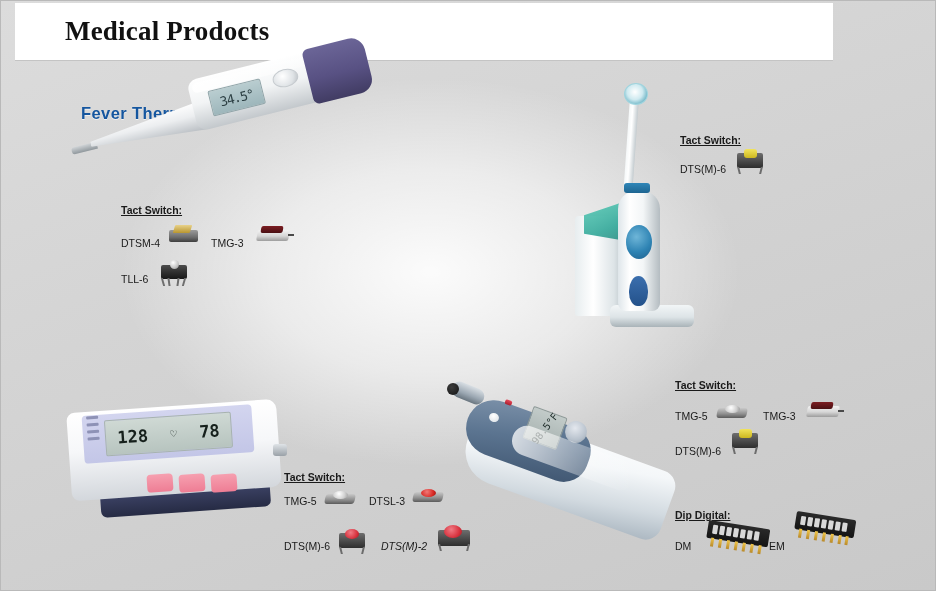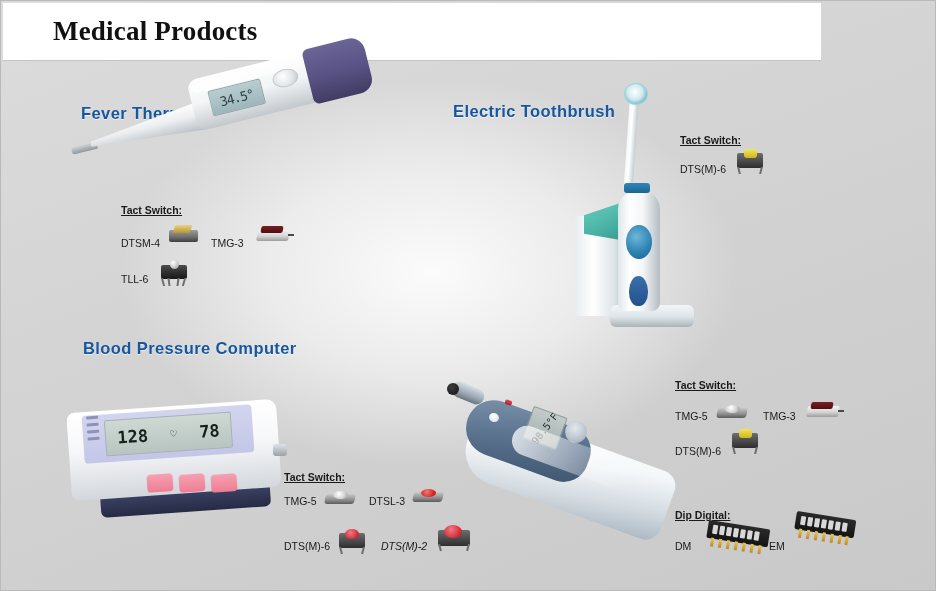--- a/index.html
+++ b/index.html
@@ -12,21 +12,21 @@
     position:relative;width:936px;height:591px;
     box-sizing:border-box;
     border:1px solid #b9b9b9;
     background:
       radial-gradient(ellipse 430px 270px at 46% 46%, rgba(255,255,255,.92) 0%, rgba(255,255,255,.55) 38%, rgba(255,255,255,0) 72%),
       linear-gradient(160deg,#dcdcdc 0%,#d4d4d4 40%,#c9c9c9 100%);
     overflow:hidden;
   }
   
   .header{
-    position:absolute;left:2px;top:2px;width:818px;height:58px;
+    position:absolute;left:14px;top:2px;width:818px;height:58px;
     background:#ffffff;
     border-bottom:1px solid #c4c4c4;
     box-sizing:border-box;
   }
   .header .title{
     position:absolute;left:50px;top:13px;
     font-family:"Liberation Serif", serif;
     font-weight:bold;font-size:27px;color:#111;
     letter-spacing:.2px;
   }
@@ -257,21 +257,20 @@
     <div class="tll">
       <div class="body"></div>
         <div class="plunger"></div>
       <div class="leg" style="left:2px;transform:skewX(16deg);"></div>
       <div class="leg" style="left:23px;transform:skewX(-16deg);"></div>
       <div class="leg" style="left:8px;transform:skewX(8deg);"></div>
       <div class="leg" style="left:17px;transform:skewX(-8deg);"></div>
     </div>
   </div>
 
-  <div class="sec-title" style="left:452px;top:101px;">Electric Toothbrush</div>
 
   <div class="tbrush">
     <div class="stand"></div>
     <div class="cover"></div>
     <div class="base"></div>
     <div class="handle"></div>
     <div class="neck"></div>
     <div class="bristle"></div>
     <div class="collar"></div>
     <div class="obtn"></div>
@@ -283,21 +282,20 @@
   <div class="part-label" style="left:679px;top:162px;">DTS(M)-6</div>
   <div class="comp" style="left:734px;top:148px;">
     <div class="ths">
       <div class="body"></div>
       <div class="cap" style="background:linear-gradient(180deg,#f2e45c 0%,#cdb81f 100%);"></div>
       <div class="leg l1"></div>
         <div class="leg l2"></div>
     </div>
   </div>
 
-  <div class="sec-title" style="left:82px;top:338px;">Blood Pressure Computer</div>
 
   <div class="bpm">
     <div class="cuff"></div>
     <div class="case"></div>
     <div class="panel"></div>
     <div class="ind">
         <i></i>
         <i></i>
         <i></i>
         <i></i>

